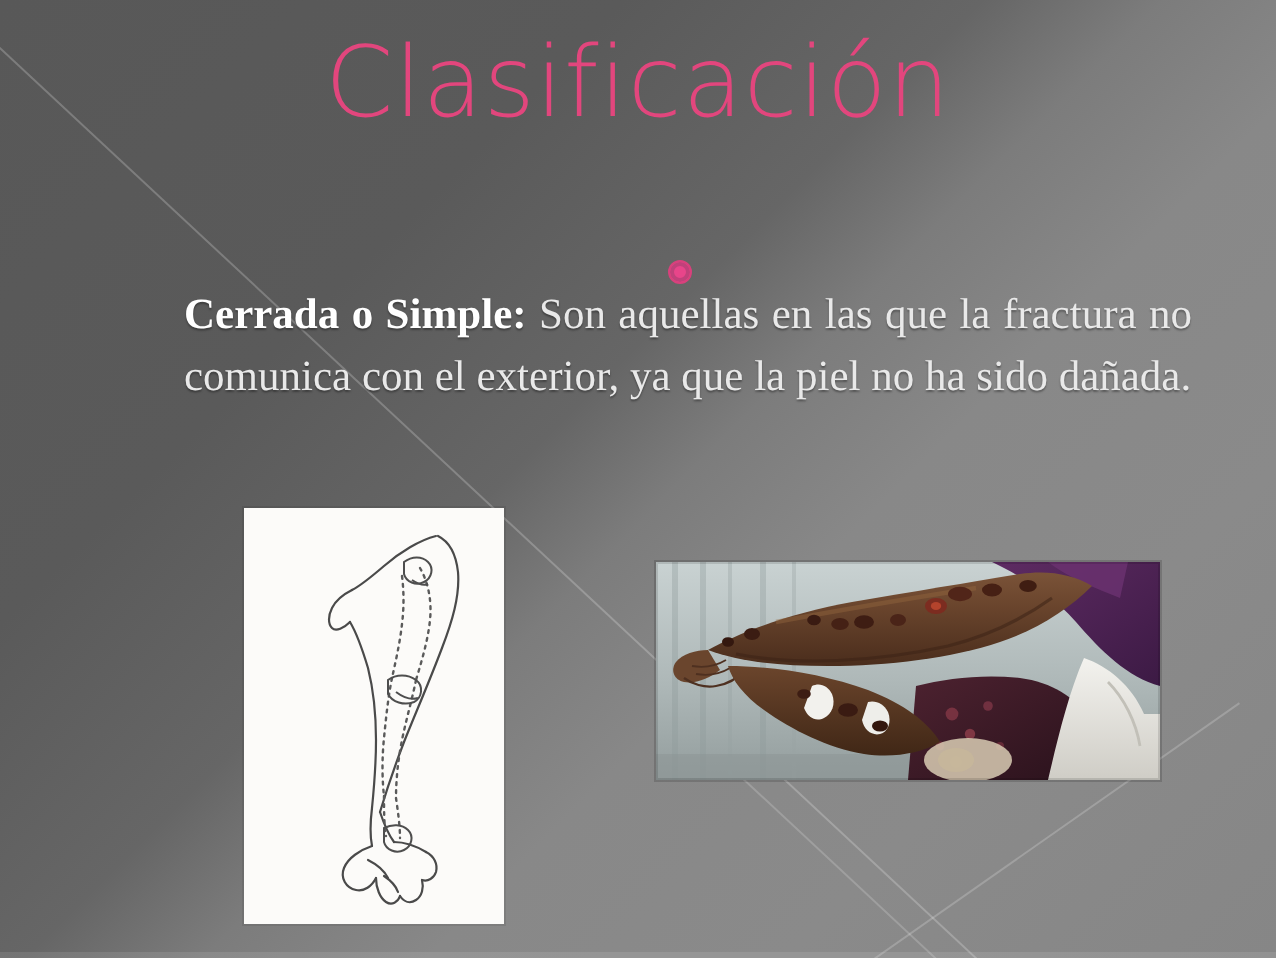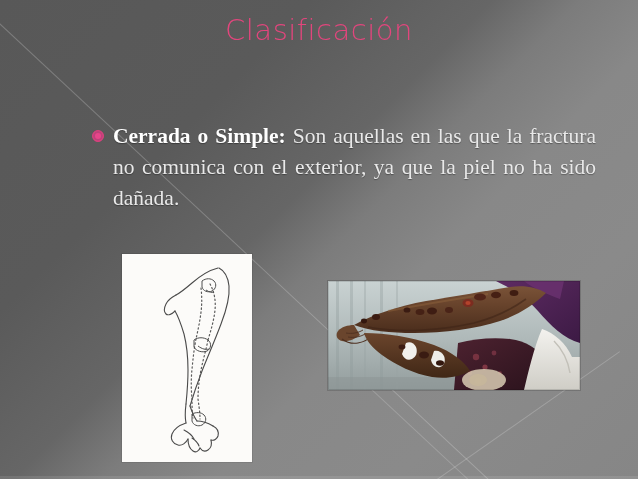--- a/index.html
+++ b/index.html
@@ -68,36 +68,37 @@
 
   
   .title {
     position: absolute;
     left: 0;
     top: 14px;
     width: 100%;
     text-align: center;
     font-family: "DejaVu Sans", sans-serif;
     font-weight: 300;
-    font-size: 29px;
+    font-size: 49px;
     letter-spacing: 0.5px;
     color: #e2467d;
     line-height: 1.15;
   }
 
   
   .body-block {
     position: absolute;
     left: 92px;
     top: 121px;
     width: 504px;
   }
   .bullet-row {
     display: flex;
-    align-items: flex-start;
+    align-items: center;
+    flex-direction: column;
   }
   .bullet {
     flex: 0 0 auto;
     width: 12px;
     height: 12px;
     margin-top: 9px;
     margin-right: 9px;
     border-radius: 50%;
     background: #e8458a;
     box-shadow: 0 0 0 2px #c0417a inset;

